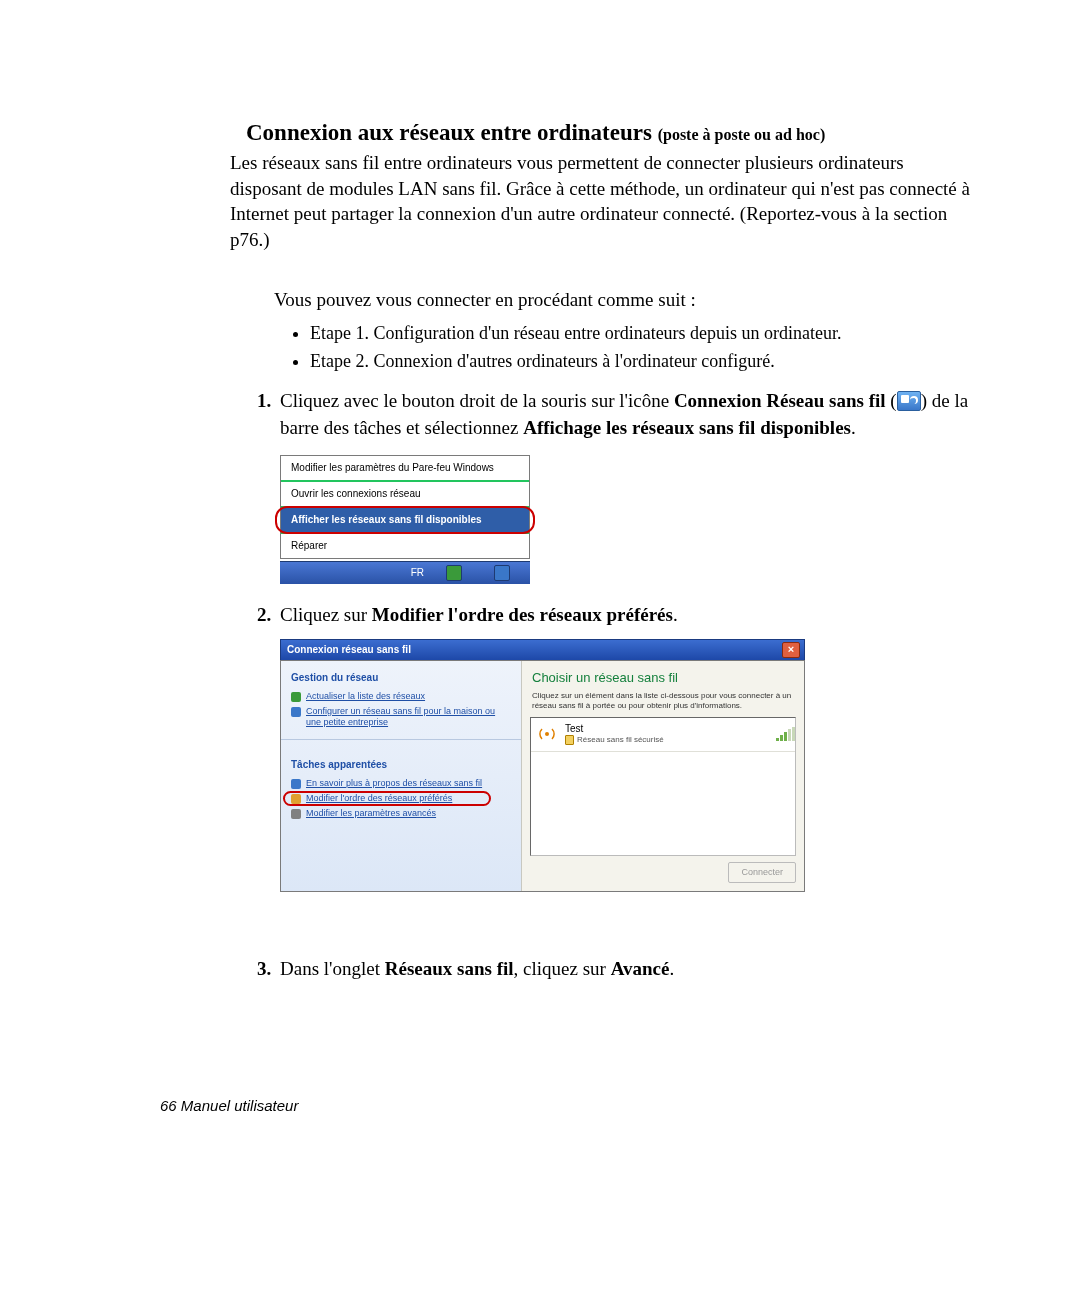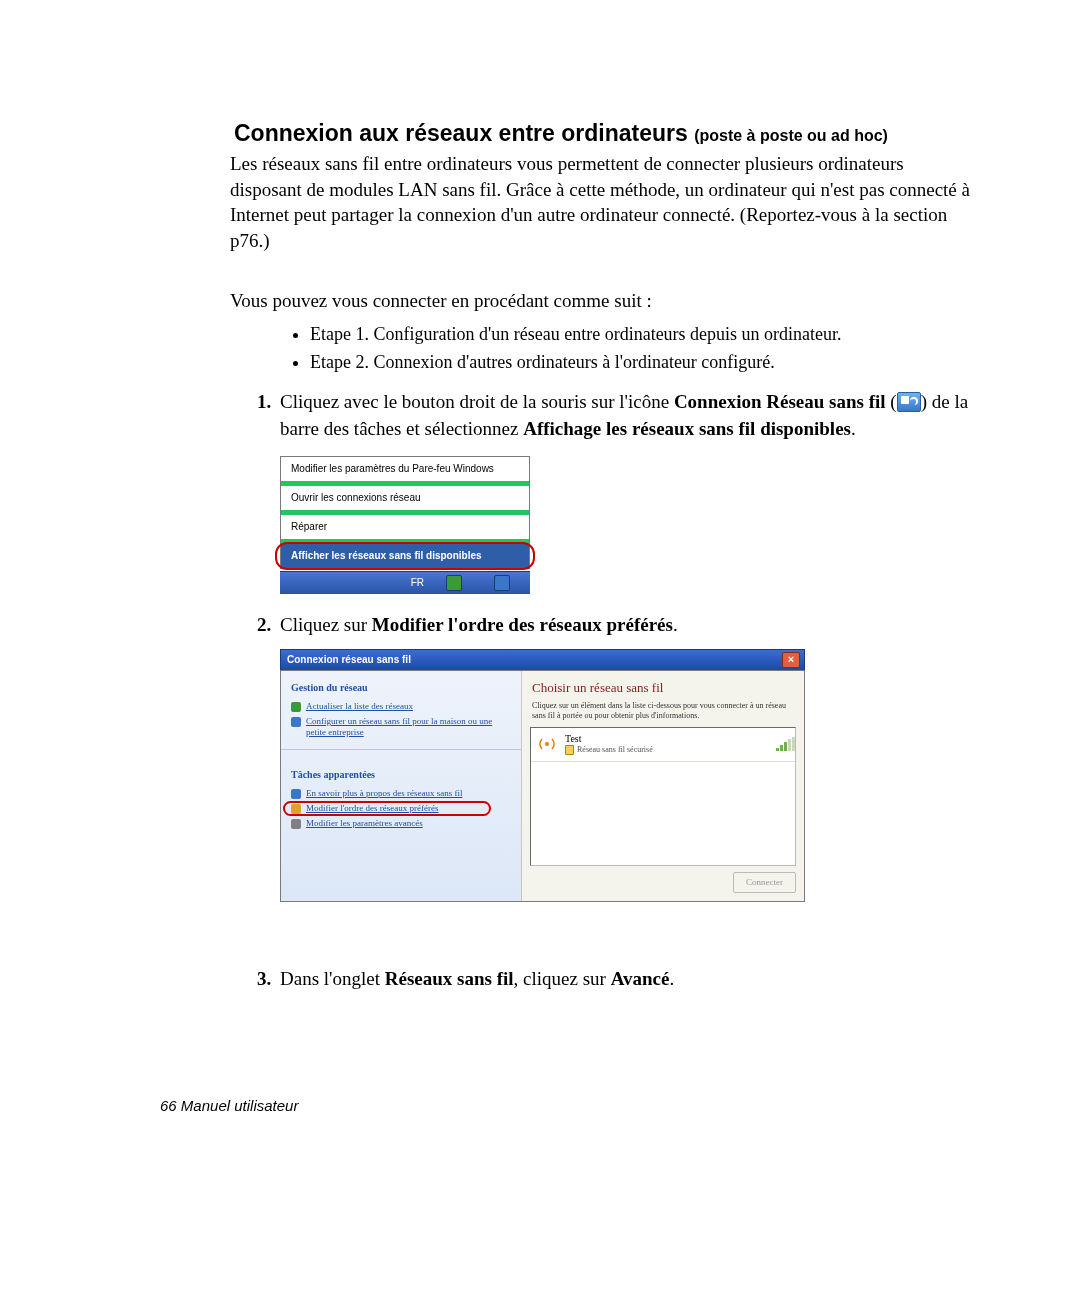--- a/index.html
+++ b/index.html
@@ -9,36 +9,37 @@
     font-family: "Times New Roman", Times, serif;
     width: 1080px;
     min-height: 1309px;
     color: #000;
     position: relative;
   }
   .page {
     padding: 120px 110px 60px 230px;
   }
   h2.section-title {
-    font-family: Liberation Sans, sans-serif;
+    font-family: Liberation Serif, serif;
     font-weight: 700;
     font-size: 23px;
-    margin: 0 0 4px 4px;
+    margin: 0 0 4px 16px;
   }
   h2.section-title .sub {
     font-size: 16px;
     font-weight: 700;
   }
   p.body {
     font-size: 19px;
     line-height: 1.35;
     margin: 4px 0 0 0;
   }
   p.body.spaced {
     margin-top: 34px;
+    margin-left: 44px;
   }
   ul.bullets {
     margin: 8px 0 0 0;
     padding-left: 80px;
   }
   ul.bullets li {
     font-size: 18px;
     line-height: 1.55;
     list-style: disc;
   }
@@ -101,21 +102,21 @@
   }
   .ctx-menu {
     background:#fff;
     border:1px solid #7a7a7a;
     font-family: Tahoma, Arial, sans-serif;
     font-size: 10px;
     color:#000;
   }
   .ctx-menu .item {
     padding:5px 10px;
-    border-bottom:5px solid #22c55e;
+    border-bottom:2px solid #22c55e;
     white-space: nowrap;
   }
   .ctx-menu .item:last-child { border-bottom:none; }
   .ctx-menu .item.hl {
     background:#2f5ea8;
     color:#fff;
     font-weight:700;
     position:relative;
   }
   .red-oval {
@@ -175,21 +176,20 @@
     font-size:11px; font-weight:700;
     line-height:1;
     color:#fff;
     border-radius:2px;
   }
   .win-body {
     display:flex;
     border:1px solid #7a7a7a;
     background:#f4f3ec;
     height:230px;
-    font-family:Liberation Serif, serif;
   }
   .win-left {
     width:220px;
     background:linear-gradient(#eef3fb,#dce7f7);
     padding:8px 10px;
     font-size:9px;
     border-right:1px solid #c8c8c0;
     position:relative;
     overflow:hidden;
   }
@@ -232,21 +232,21 @@
   }
   .win-right {
     flex:1;
     padding:6px 8px 8px 8px;
     display:flex;
     flex-direction:column;
     background:#f4f3ec;
   }
   .win-right .right-title {
     font-size:13px;
-    color:#7f1d1d;
+    color:#15803d;
     margin:2px 0 4px 2px;
   }
   .win-right .right-desc {
     font-size:8px;
     color:#333;
     margin:0 0 6px 2px;
     line-height:1.25;
   }
   .net-list {
     flex:1;
@@ -329,25 +329,25 @@
   <ol class="steps">
 
     <li>
       <span>Cliquez avec le bouton droit de la souris sur l'icône </span><span class="bold">Connexion Réseau sans fil</span><span> (</span><span class="inline-icon"></span><span>) de la barre des tâches et sélectionnez </span><span class="bold">Affichage les réseaux sans fil disponibles</span><span>.</span>
 
       
       <div class="fig1">
         <div class="ctx-menu">
           <div class="item">Modifier les paramètres du Pare-feu Windows</div>
           <div class="item">Ouvrir les connexions réseau</div>
-          <div class="item">Réparer</div>
           <div class="item hl">
             <span>Afficher les réseaux sans fil disponibles</span>
             <span class="red-oval"></span>
           </div>
+          <div class="item">Réparer</div>
         </div>
         <div class="taskbar-mini">
           <span>FR</span>
           <span class="tb-icon green"></span>
           <span class="tb-icon float"></span>
         </div>
       </div>
     </li>
 
     <li>

